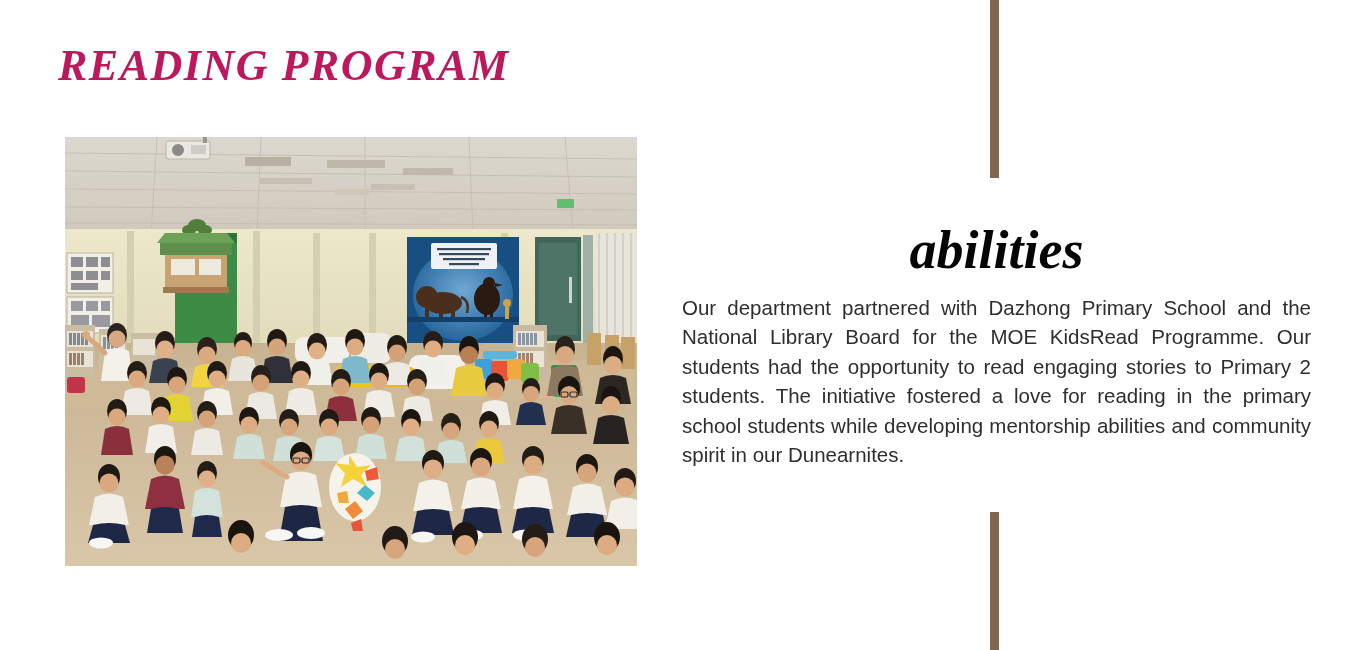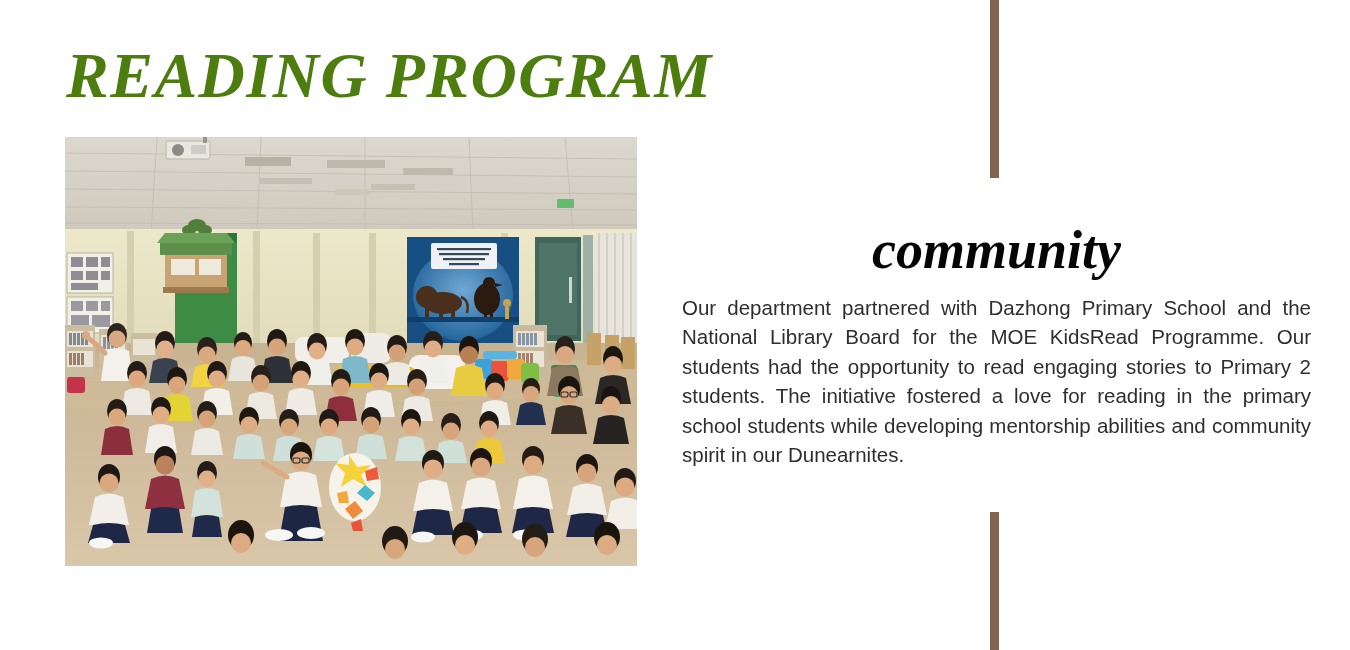--- a/index.html
+++ b/index.html
@@ -17,29 +17,29 @@
 
   .slide {
     position: absolute;
     inset: 0;
     background: #ffffff;
   }
 
   
   .page-title {
     position: absolute;
-    left: 66px;
+    left: 58px;
     top: 44px;
     font-family: "Liberation Serif", "DejaVu Serif", serif;
     font-weight: bold;
     font-style: italic;
-    font-size: 64px;
+    font-size: 44px;
     line-height: 1.0;
     letter-spacing: 1.5px;
-    color: #4d7c0f;
+    color: #be185d;
     white-space: nowrap;
   }
 
   
   .accent-bar {
     position: absolute;
     left: 990px;
     width: 9px;
     background: #826551;
   }
@@ -616,17 +616,17 @@
           <ellipse cx="542" cy="400" rx="13" ry="15" fill="#1a140f"></ellipse>
           <circle cx="542" cy="408" r="10" fill="#dcab81"></circle>
         </g>
       </g>
 
       <rect x="0" y="0" width="572" height="429" fill="none"></rect>
     </svg>
   </div>
 
   <div class="content-column">
-    <h2 class="section-heading">community</h2>
+    <h2 class="section-heading">abilities</h2>
     <p class="body-text">Our department partnered with Dazhong Primary School and the National Library Board for the MOE KidsRead Programme. Our students had the opportunity to read engaging stories to Primary 2 students. The initiative fostered a love for reading in the primary school students while developing mentorship abilities and community spirit in our Dunearnites.</p>
   </div>
 
 </div>
 
 </body></html>

